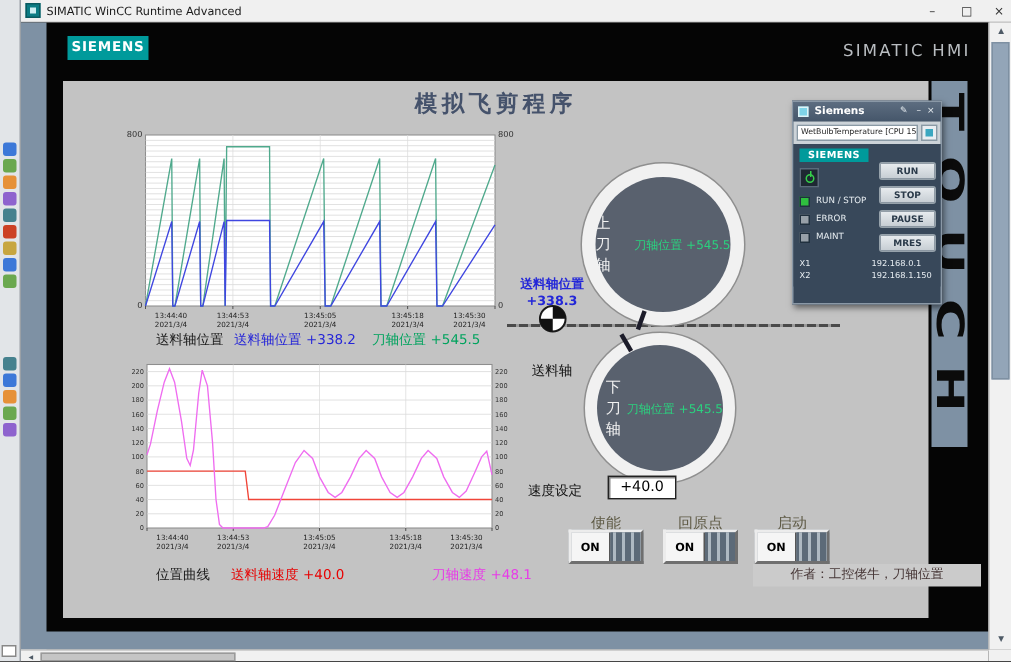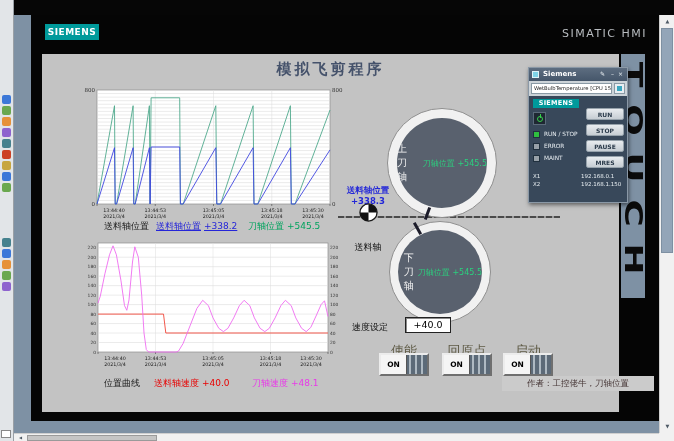--- a/index.html
+++ b/index.html
@@ -79,21 +79,21 @@
   .feed-axis{position:absolute;left:296px;top:187px;width:60px;text-align:center;color:#111;font-size:9px;}
 
   .speed-label{position:absolute;left:310px;top:267px;font-size:9px;color:#111;}
   .speed-input{position:absolute;left:363px;top:263px;width:46px;height:16px;background:#fff;
                border:1px solid #222;box-shadow:inset 1px 1px 0 #8a8a8a;font-size:9.5px;color:#000;
                text-align:center;line-height:14px;}
   .params{position:absolute;left:417px;top:267px;font-size:8.5px;color:#111;white-space:nowrap;}
 
   .switch-group{position:absolute;top:288px;width:52px;height:36px;}
   .sw1{left:336px}.sw2{left:399px}.sw3{left:460px}
-  .switch-label{position:absolute;top:0;width:100%;text-align:center;font-size:13px;color:#5e5a45;}
+  .switch-label{position:absolute;top:0;width:100%;text-align:center;font-size:10px;color:#5e5a45;}
   .switch-body{position:absolute;left:1px;top:11px;width:50px;height:23px;display:flex;
                border:2px solid;border-color:#ececec #6f6f6f #6f6f6f #ececec;background:#9aa2aa;}
   .sw-on{width:26px;background:#f5f5f5;color:#000;font-size:7.5px;font-weight:bold;text-align:center;
          line-height:19px;border-right:1px solid #555;}
   .sw-grip{flex:1;background:repeating-linear-gradient(90deg,#5c6a78 0 2px,#aeb9c2 2px 4px,#5c6a78 4px 6px);
            background-color:#5c6a78;}
 
   .author{position:absolute;left:460px;top:322px;width:152px;height:15px;background:#cbcbcb;
           text-align:center;font-size:8.5px;color:#463636;line-height:15px;}
 
@@ -145,20 +145,29 @@
     <span class="tiny-icon ic2" style="top:183px"></span>
     <span class="tiny-icon ic5" style="top:238px"></span>
     <span class="tiny-icon ic1" style="top:249px"></span>
     <span class="tiny-icon ic3" style="top:260px"></span>
     <span class="tiny-icon ic2" style="top:271px"></span>
     <span class="tiny-icon ic4" style="top:282px"></span>
     <span class="sliver-box"></span>
   </div>
 
   <div class="win">
+    <div class="titlebar">
+      <span class="app-ico">
+          <i></i>
+        </span>
+      <span class="win-title">SIMATIC WinCC Runtime Advanced</span>
+      <span class="winbtn wb-min">–</span>
+      <span class="winbtn wb-max">□</span>
+      <span class="winbtn wb-close">×</span>
+    </div>
 
     <div class="content">
       <div class="strip-left"></div>
       <div class="strip-bottom"></div>
       <div class="brand">SIEMENS</div>
       <div class="product">SIMATIC HMI</div>
       <div class="touch-strip">
         <span class="touch-text">TOUCH</span>
       </div>
 
@@ -219,21 +228,21 @@
             <text x="189.75" y="132" text-anchor="middle" font-size="4.8" fill="#222">2021/3/4</text>
             <line x1="248" x2="248" y1="118" y2="120" stroke="#444" stroke-width="0.6"></line>
             <text x="231" y="126" text-anchor="middle" font-size="4.8" fill="#222">13:45:30</text>
             <text x="231" y="132" text-anchor="middle" font-size="4.8" fill="#222">2021/3/4</text>
             <polyline points="15.0,118.0 32.5,19.7 33.2,118.0 34.6,118.0 51.1,19.7 51.8,118.0 53.2,118.0 67.4,19.7 68.1,118.0 69.1,11.8 97.7,11.8 98.4,118.0 101.2,118.0 133.8,19.7 134.8,118.0 138.5,118.0 171.1,19.7 172.0,118.0 175.8,118.0 208.4,19.7 209.3,118.0 213.0,118.0 248.0,24.0" fill="none" stroke="#4fa98c" stroke-width="0.9"></polyline>
             <polyline points="15.0,118.0 32.5,61.7 33.2,118.0 34.6,118.0 51.1,61.7 51.8,118.0 53.2,118.0 67.4,61.7 68.1,118.0 69.1,61.0 97.7,61.0 98.4,118.0 101.2,118.0 133.8,61.7 134.8,118.0 138.5,118.0 171.1,61.7 172.0,118.0 175.8,118.0 208.4,61.7 209.3,118.0 213.0,118.0 248.0,63.9" fill="none" stroke="#3f46e0" stroke-width="0.9"></polyline>
           </svg>
 
         <span class="legend lg-t1" style="color: rgb(26, 26, 26);">
           <span>送料轴位置</span><span class="val"></span></span>
-        <span class="legend lg-t2" style="color: rgb(37, 37, 216); text-decoration: underline;">
+        <span class="legend lg-t2" style="color: rgb(37, 37, 216);">
           <span>送料轴位置</span><span class="val">+338.2</span></span>
         <span class="legend lg-t3" style="color: rgb(0, 163, 94);">
           <span>刀轴位置</span><span class="val">+545.5</span></span>
 
         <svg class="chart chart-bottom" width="264" height="136" viewBox="0 0 264 136">
             <rect x="16" y="5" width="230" height="109" fill="#ffffff" stroke="#8e8e8e" stroke-width="0.7"></rect>
             <line x1="16" x2="246" y1="104.5217391304348" y2="104.5217391304348" stroke="#d7d7d7" stroke-width="0.5"></line>
             <line x1="16" x2="246" y1="95.04347826086956" y2="95.04347826086956" stroke="#d7d7d7" stroke-width="0.5"></line>
             <line x1="16" x2="246" y1="85.56521739130434" y2="85.56521739130434" stroke="#d7d7d7" stroke-width="0.5"></line>
             <line x1="16" x2="246" y1="76.08695652173913" y2="76.08695652173913" stroke="#d7d7d7" stroke-width="0.5"></line>
@@ -287,21 +296,21 @@
             <text x="229" y="122" text-anchor="middle" font-size="4.8" fill="#222">13:45:30</text>
             <text x="229" y="128" text-anchor="middle" font-size="4.8" fill="#222">2021/3/4</text>
             <polyline points="16.0,76.1 81.5,76.1 83.8,95.0 246.0,95.0" fill="none" stroke="#f04538" stroke-width="0.9"></polyline>
             <polyline points="16.0,65.2 18.3,58.1 22.9,35.8 27.5,16.8 31.0,7.8 34.4,16.8 39.0,42.9 42.5,67.6 44.8,72.3 47.0,61.9 50.5,24.0 52.8,8.8 56.3,19.2 59.7,57.1 62.0,95.0 64.3,111.6 66.6,114.0 94.2,114.0 96.5,113.1 101.1,105.5 108.0,87.9 114.9,70.4 120.7,62.3 126.4,67.6 131.0,79.9 136.8,90.3 141.4,93.6 145.9,90.3 151.7,79.9 157.4,67.6 162.1,62.3 167.8,67.6 172.4,79.9 178.1,90.3 182.8,93.6 187.3,90.3 193.1,79.9 198.9,67.6 203.4,62.3 209.2,67.6 213.8,79.9 219.6,90.3 224.2,93.6 228.8,89.4 234.5,77.0 239.1,66.6 242.5,62.8 246.0,78.5" fill="none" stroke="#ef6cf0" stroke-width="0.9"></polyline>
           </svg>
 
         <span class="legend lg-b1" style="color: rgb(26, 26, 26);">
           <span>位置曲线</span><span class="val"></span></span>
         <span class="legend lg-b2" style="color: rgb(232, 0, 0);">
           <span>送料轴速度</span><span class="val">+40.0</span></span>
-        <span class="legend lg-b3" style="color: rgb(232, 58, 232);">
+        <span class="legend lg-b3" style="color: rgb(232, 58, 232); margin-left: 36px;">
           <span>刀轴速度</span><span class="val">+48.1</span></span>
 
         <div class="material-line"></div>
 
         <div class="roller roller-upper">
           <div class="roller-core">
             <div class="roller-name">上刀轴</div>
             <div class="roller-pos">
               <span>刀轴位置</span> <span>+545.5</span>
             </div>

